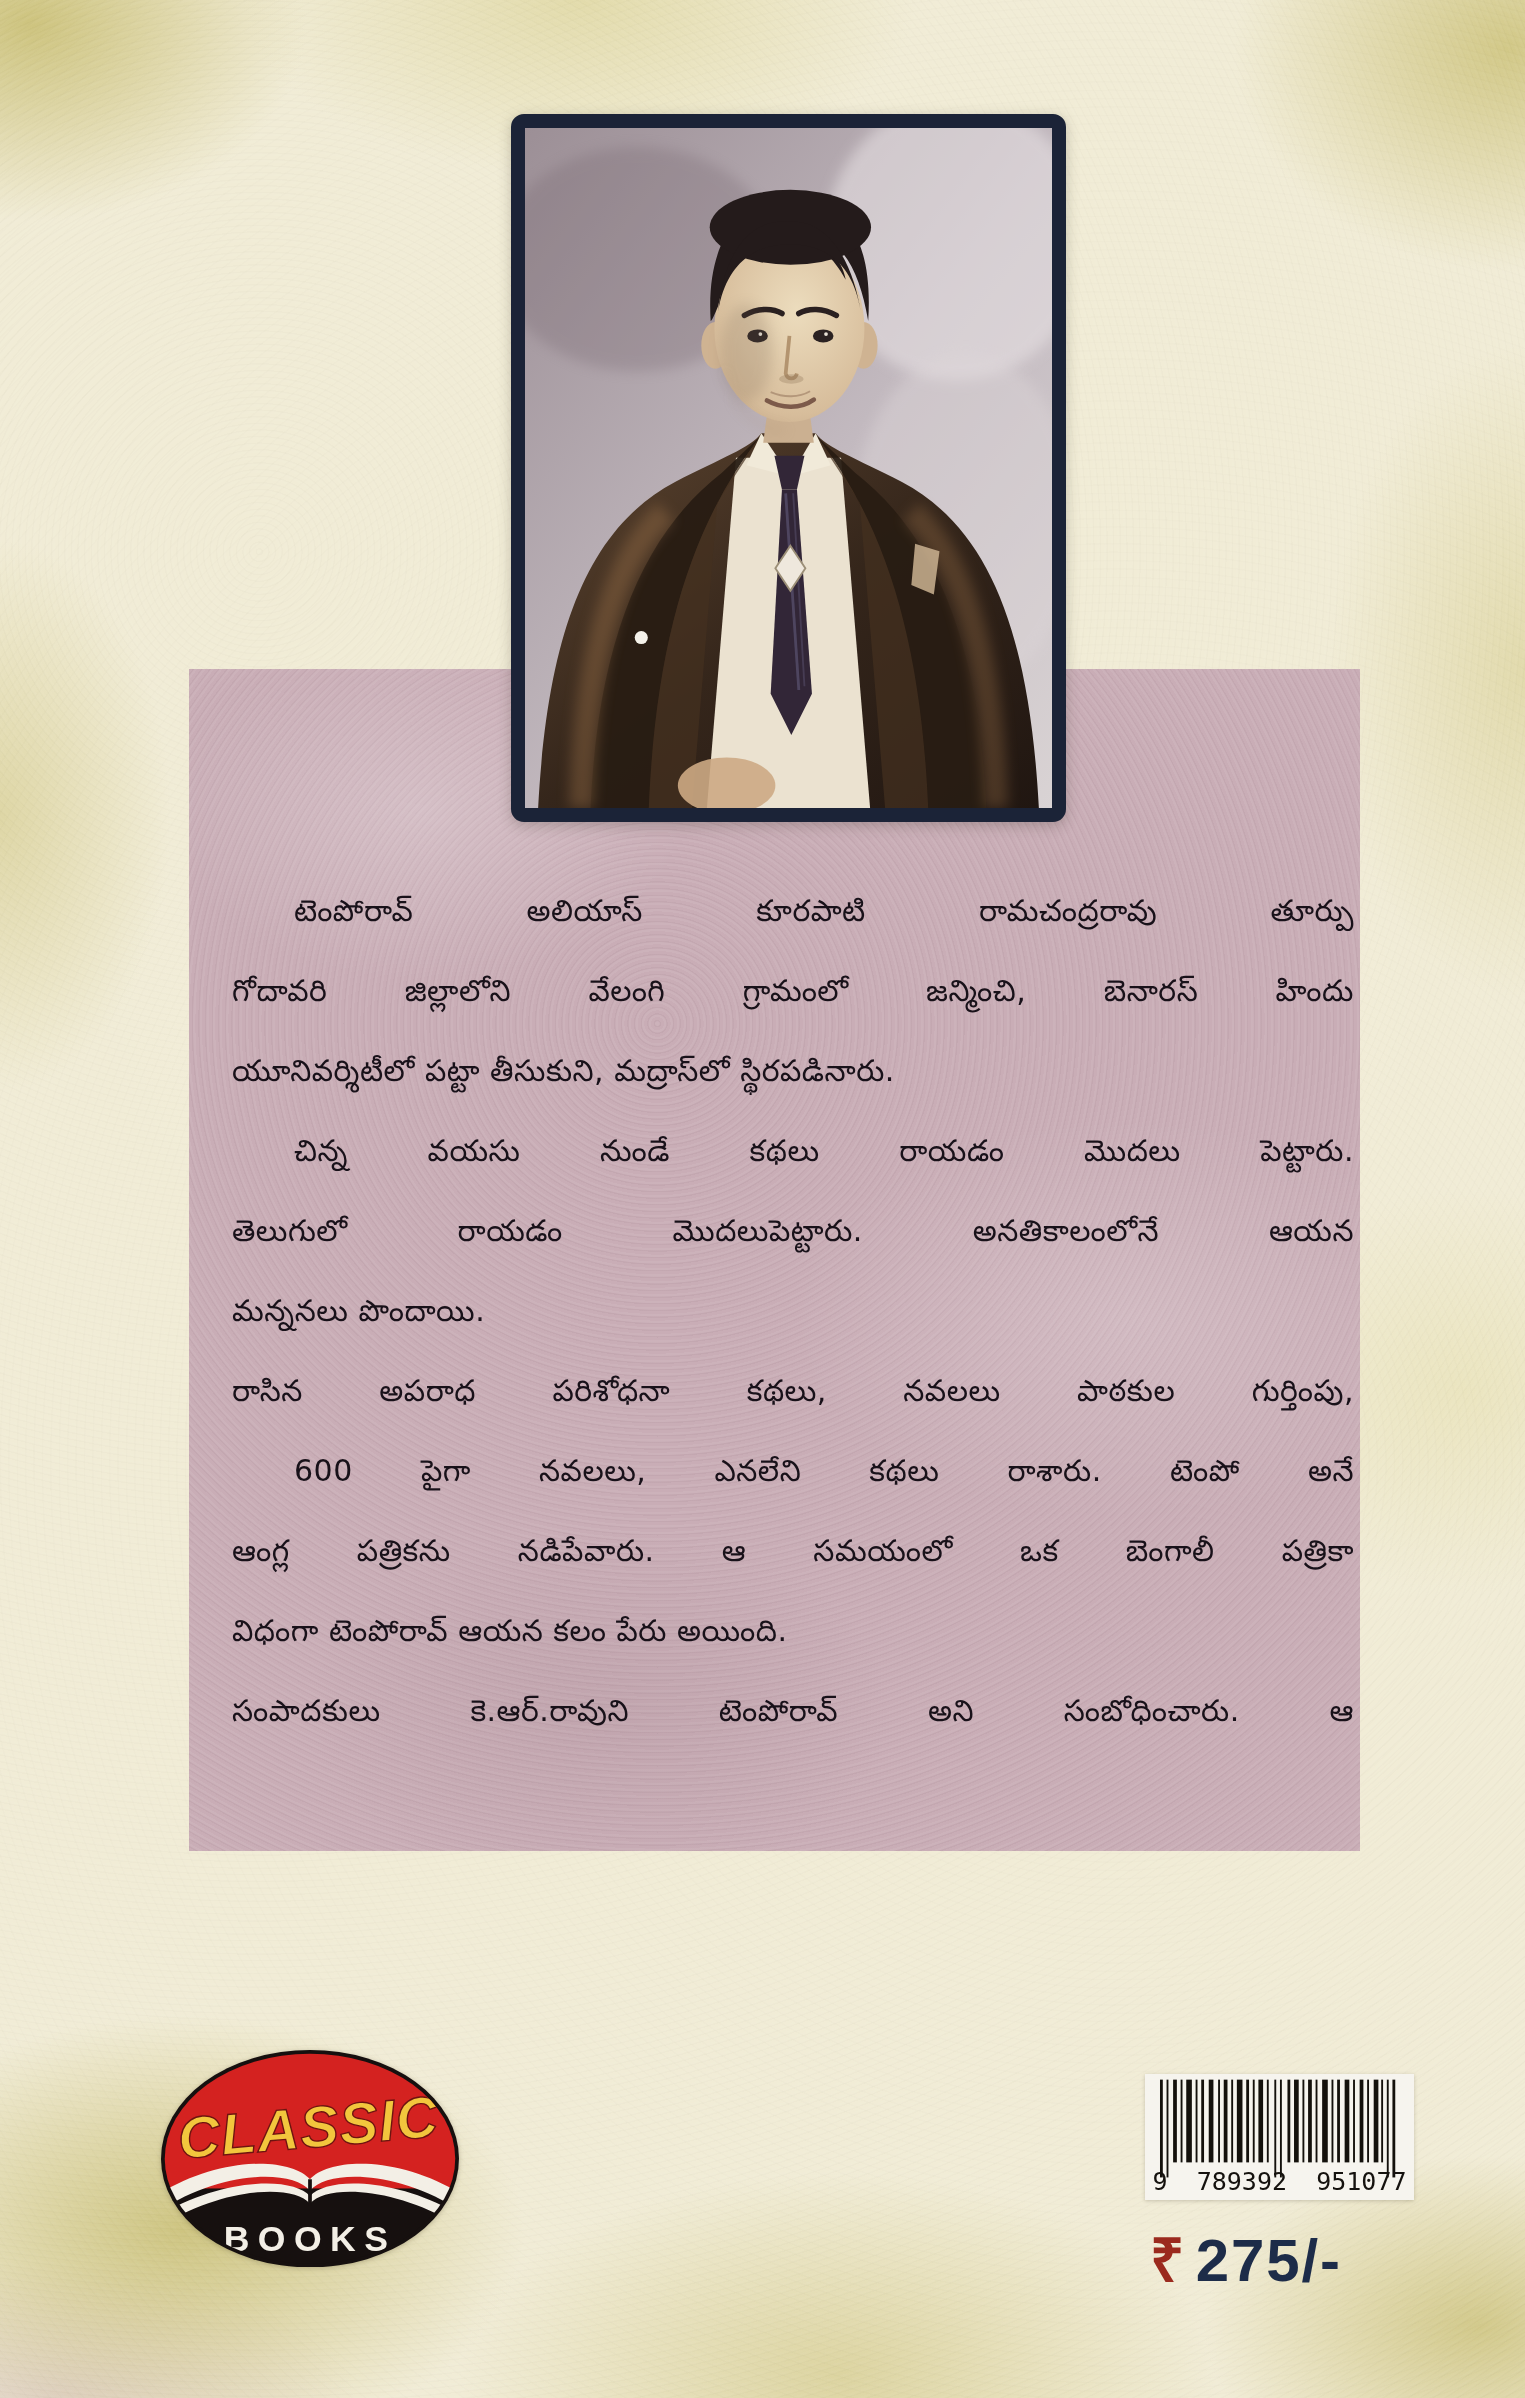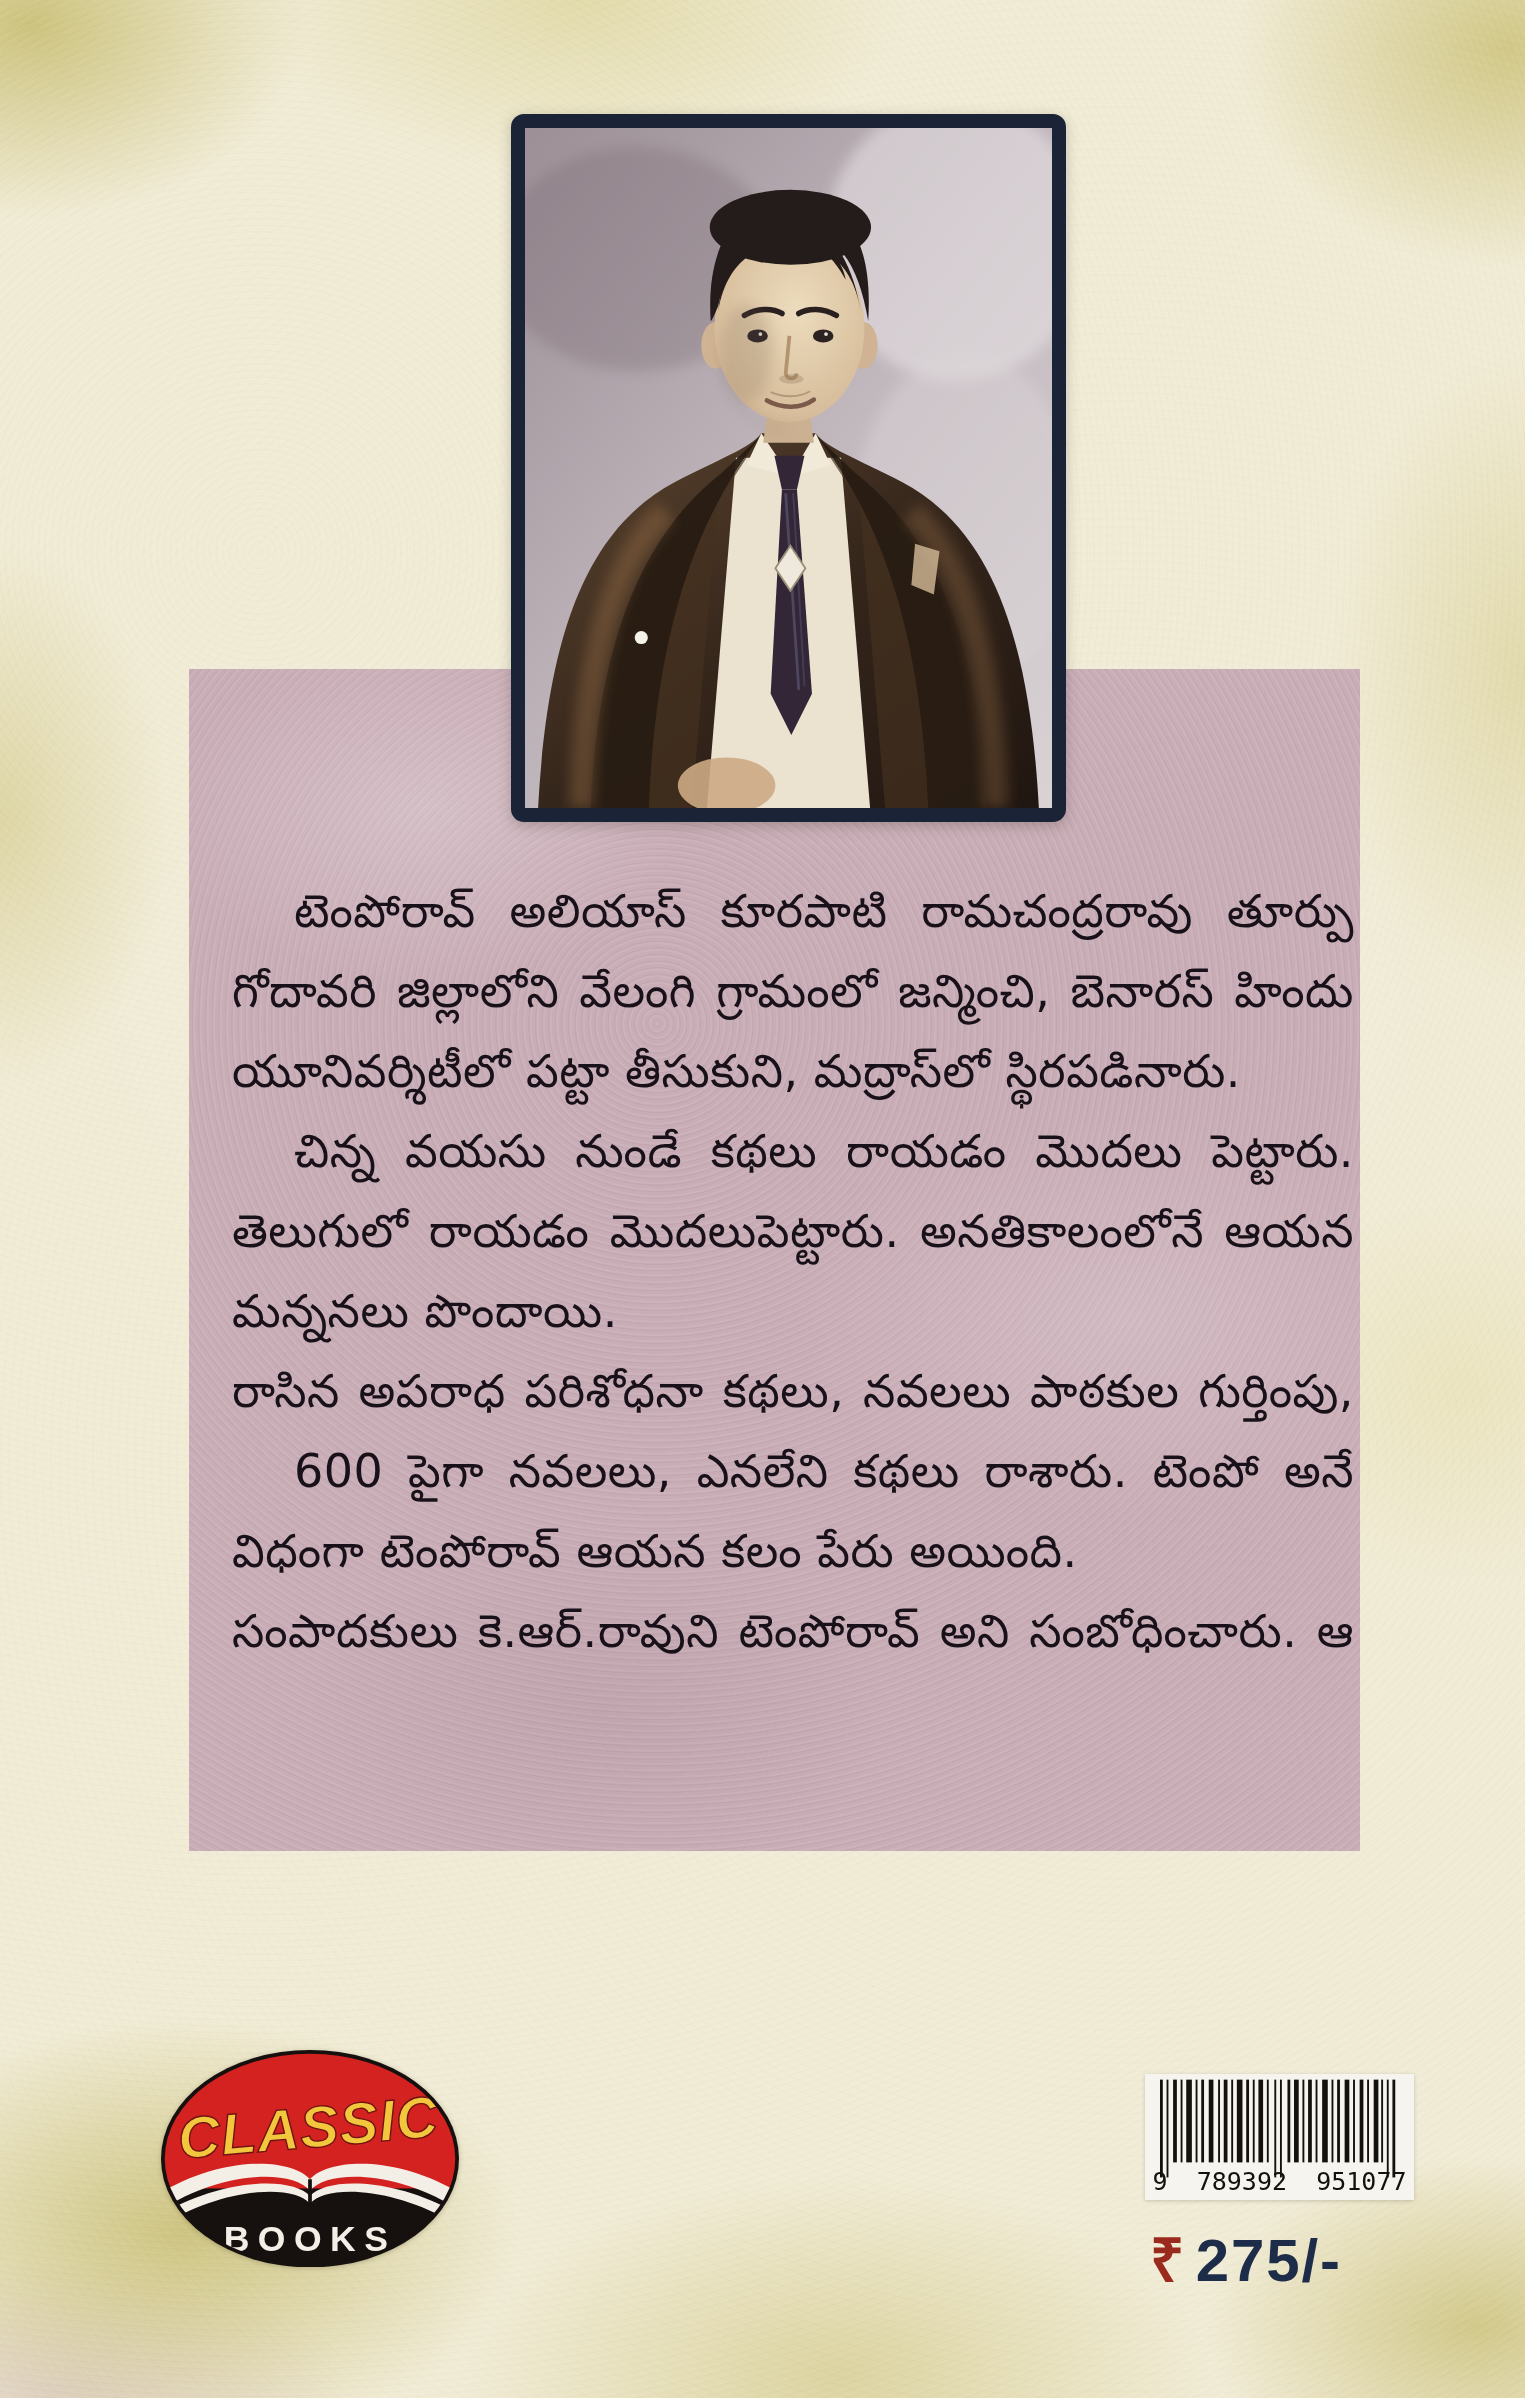--- a/index.html
+++ b/index.html
@@ -41,21 +41,21 @@
     overflow:hidden;background:#b9aeb3;
     box-shadow:0 3.7px 13px rgba(60,50,40,.25);
   }
   .photo svg{display:block;width:100%;height:100%;}
   .bio{
     position:absolute;left:232px;top:871px;width:1122px;
     font-family:"DejaVu Sans", sans-serif;
     color:#181119;
   }
   .bio-line{
-    height:80px;line-height:80px;font-size:46px;white-space:nowrap;
+    height:80px;line-height:80px;font-size:30px;white-space:nowrap;
     text-align:justify;text-align-last:justify;
     letter-spacing:0.5px;
   }
   .bio-line.p-end{text-align-last:left;}
   .bio-line.indent{padding-left:62px;}
   
   .logo{position:absolute;left:161px;top:2050px;width:298px;height:217px;filter:drop-shadow(0 1.9px 2.8px rgba(80,70,40,.3));}
   .pub{position:absolute;left:487px;top:2052px;width:618px;}
   .pub-name{
     font-family:"Liberation Sans", sans-serif;font-weight:bold;
@@ -174,20 +174,21 @@
 
   <div class="bio">
     <div class="bio-line indent">టెంపోరావ్ అలియాస్ కూరపాటి రామచంద్రరావు తూర్పు</div>
     <div class="bio-line">గోదావరి జిల్లాలోని వేలంగి గ్రామంలో జన్మించి, బెనారస్ హిందు</div>
     <div class="bio-line p-end">యూనివర్శిటీలో పట్టా తీసుకుని, మద్రాస్‌లో స్థిరపడినారు.</div>
     <div class="bio-line indent">చిన్న వయసు నుండే కథలు రాయడం మొదలు పెట్టారు.</div>
     <div class="bio-line">తెలుగులో రాయడం మొదలుపెట్టారు. అనతికాలంలోనే ఆయన</div>
     <div class="bio-line p-end">మన్ననలు పొందాయి.</div>
     <div class="bio-line">రాసిన అపరాధ పరిశోధనా కథలు, నవలలు పాఠకుల గుర్తింపు,</div>
     <div class="bio-line indent">600 పైగా నవలలు, ఎనలేని కథలు రాశారు. టెంపో అనే</div>
+    <div class="bio-line">ఆంగ్ల పత్రికను నడిపేవారు. ఆ సమయంలో ఒక బెంగాలీ పత్రికా</div>
     <div class="bio-line p-end">విధంగా టెంపోరావ్ ఆయన కలం పేరు అయింది.</div>
     <div class="bio-line">సంపాదకులు కె.ఆర్.రావుని టెంపోరావ్ అని సంబోధించారు. ఆ</div>
   </div>
 
   <div class="logo">
     <svg viewBox="0 0 318 232">
       <defs>
         <clipPath id="logoClip">
             <ellipse cx="159" cy="116" rx="155" ry="112"></ellipse>
           </clipPath>

